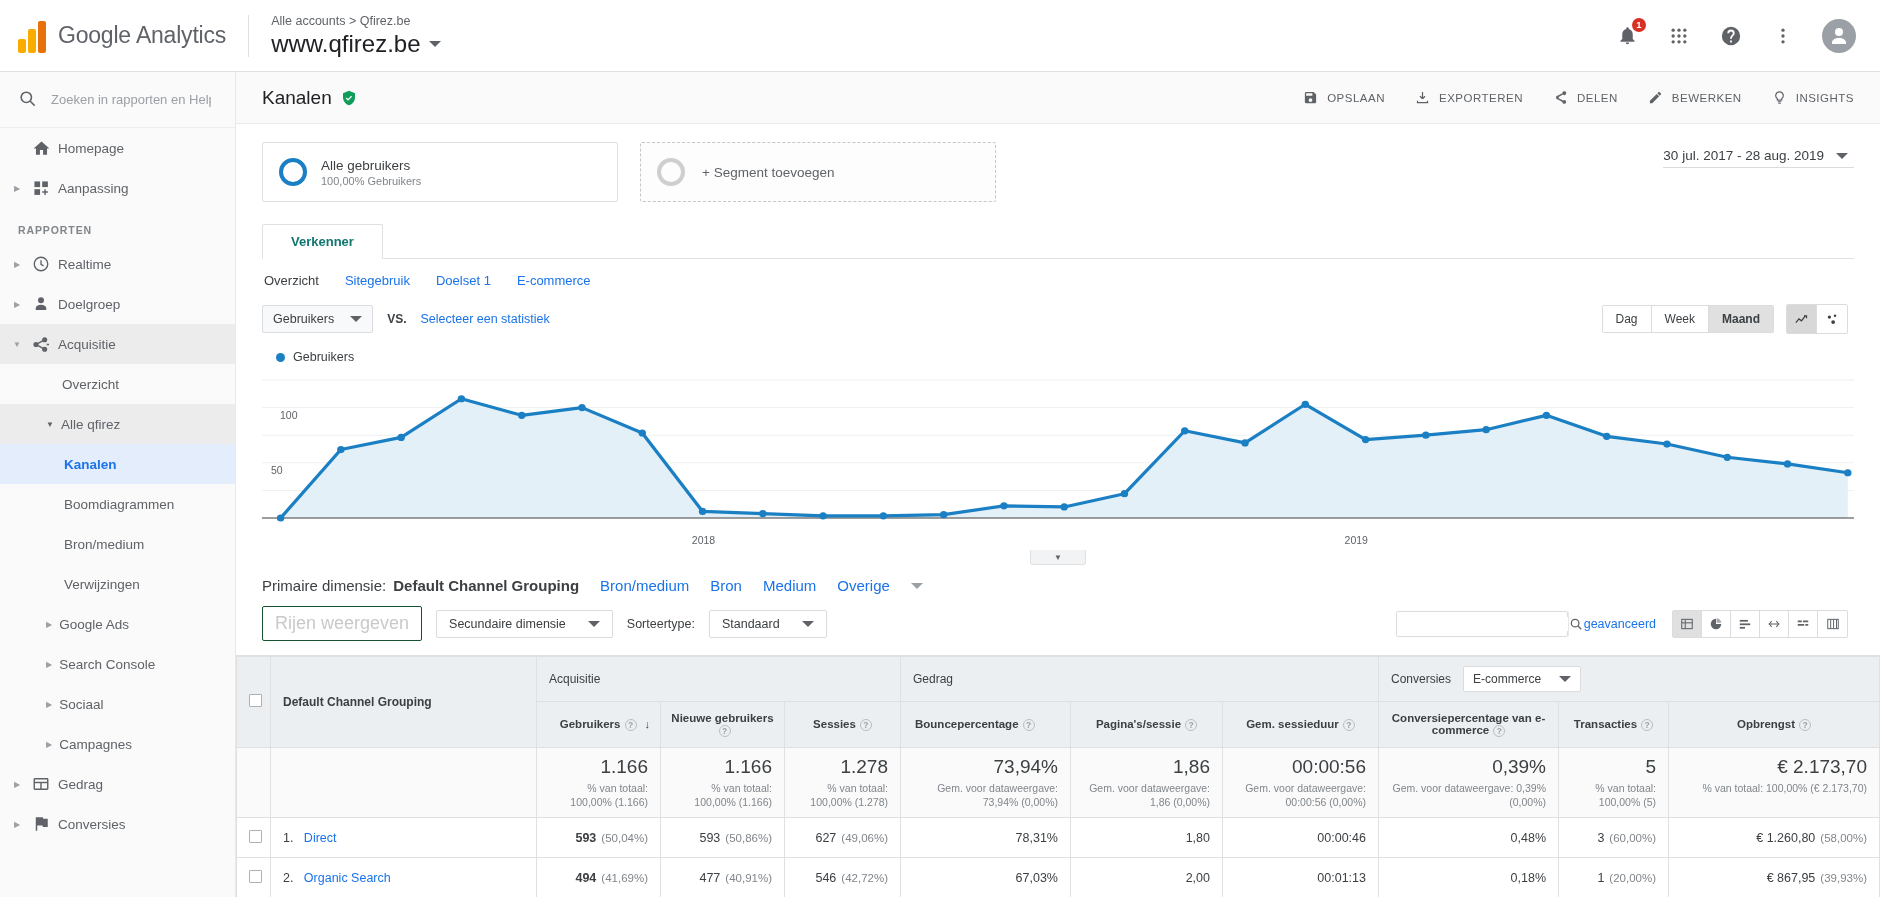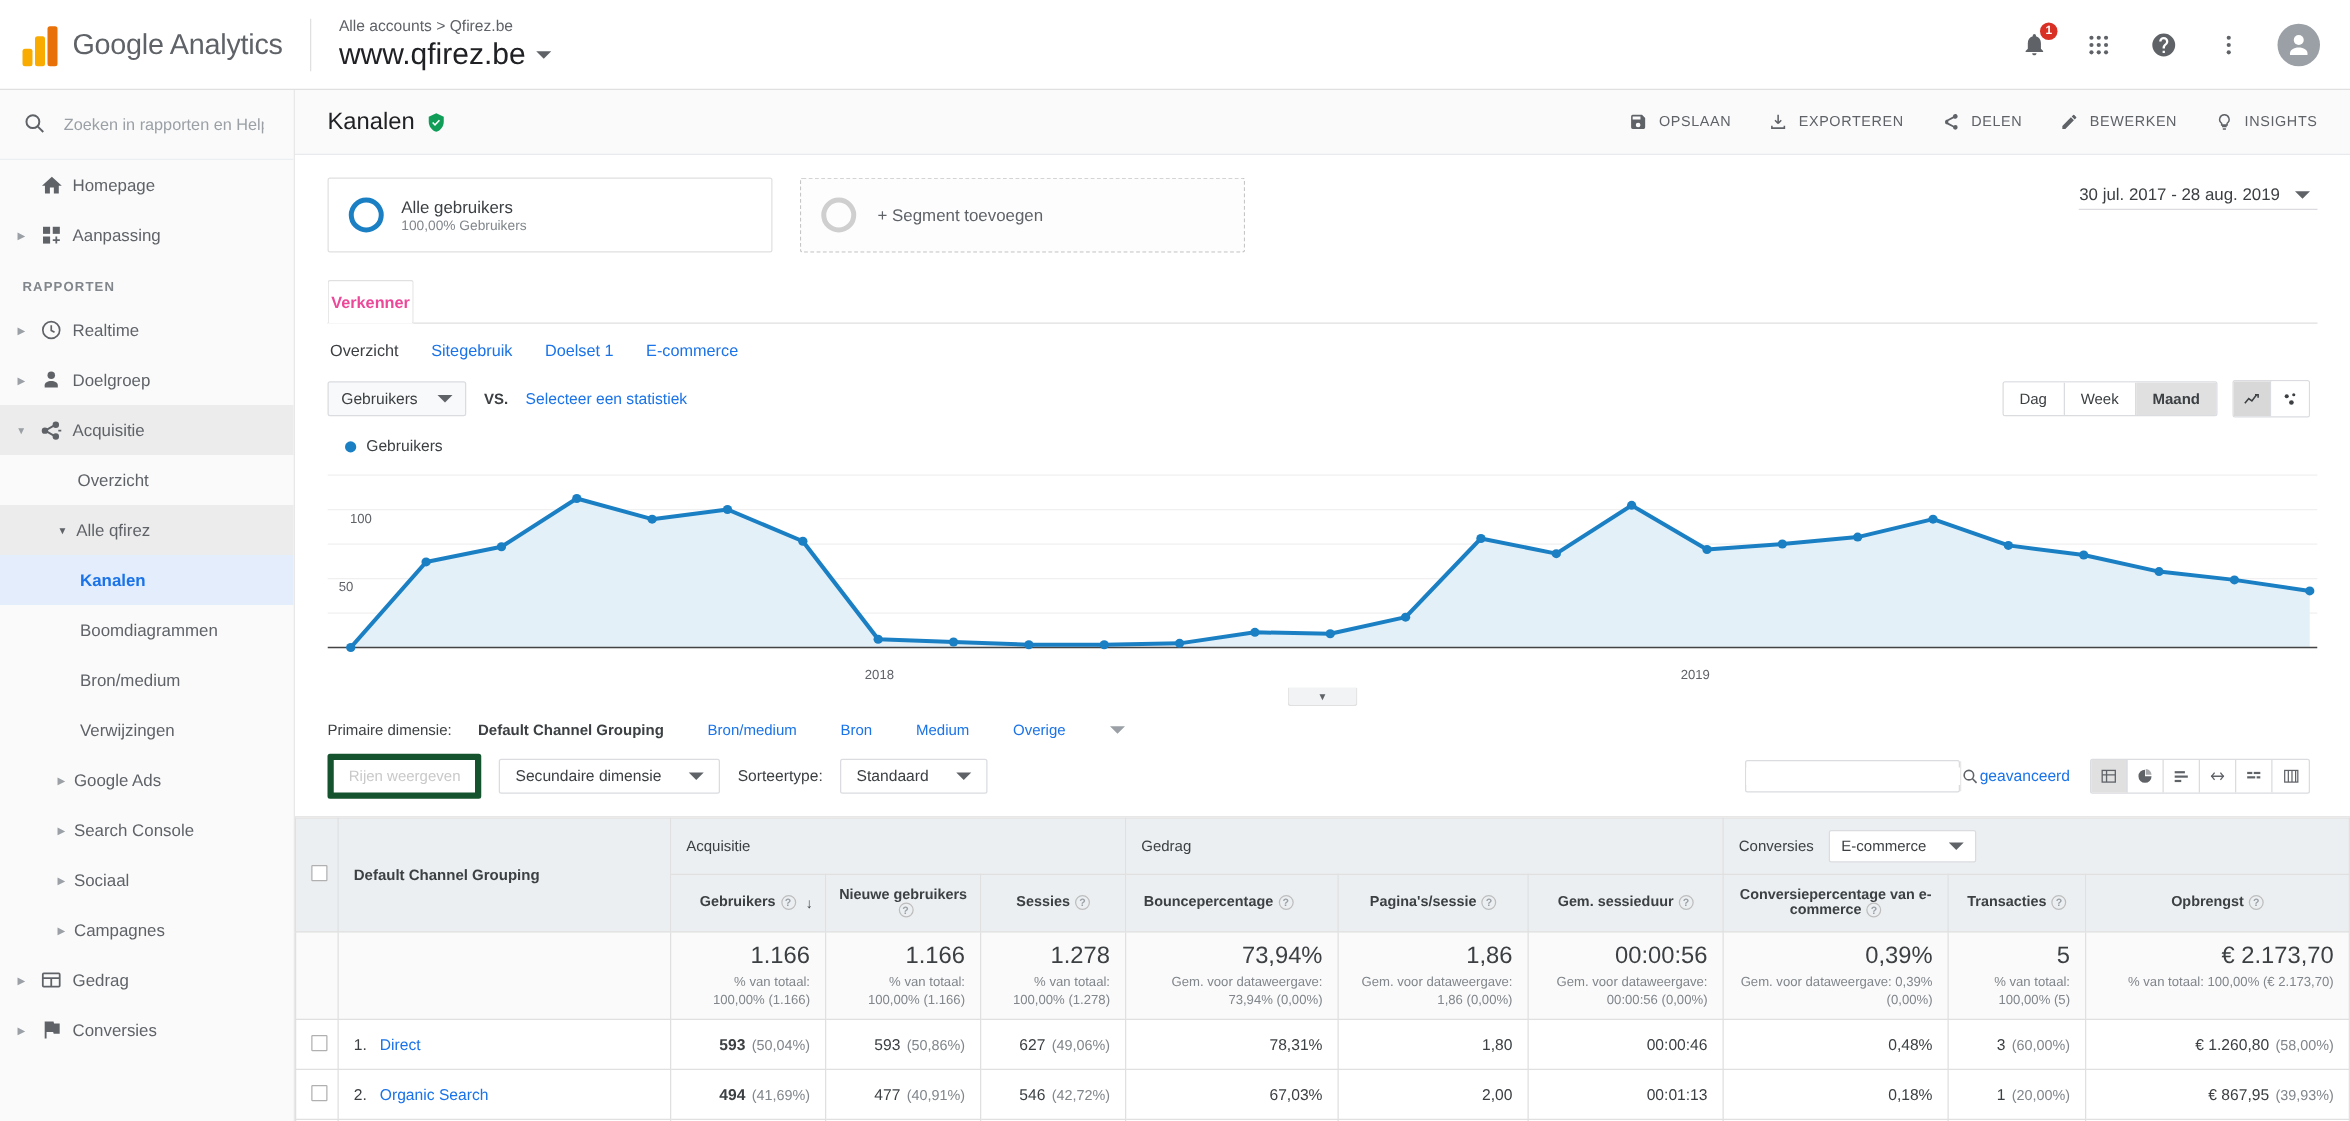--- a/index.html
+++ b/index.html
@@ -87,21 +87,21 @@
   .ring { width:28px;height:28px;border-radius:50%;border:4px solid #1b7fc4; flex:0 0 28px;}
   .ring.grey { border-color:#cfcfcf; }
   .seg-t { font-size:13.5px;color:#3c4043; }
   .seg-s { font-size:11px;color:#80868b; margin-top:2px;}
   .seg-add { font-size:13.5px; color:#5f6368; }
   .date-range { margin-left:auto; display:flex; align-items:center; gap:12px; padding-top:6px; padding-right:6px;
     font-size:13.5px; color:#3c4043; border-bottom:1px solid #dadce0; padding-bottom:4px;}
 
   
   .tabs-wrap { margin:22px 26px 0 26px; border-bottom:1px solid #e0e0e0; display:flex; }
-  .tab { padding:9px 2px; font-size:13px; color:#ec4899; font-weight:600;
+  .tab { padding:9px 28px; font-size:13px; color:#0f766e; font-weight:600;
          border:1px solid #e0e0e0; border-bottom:1px solid #fff; border-radius:2px 2px 0 0; background:#fff; margin-bottom:-1px; cursor:pointer;}
   .subtabs { display:flex; gap:26px; padding:14px 26px 0 28px; font-size:13px; }
   .subtab { color:#1a73e8; cursor:pointer; }
   .subtab.sel { color:#3c4043; }
 
   
   .chart-ctl { display:flex; align-items:center; gap:14px; padding:16px 26px 0 26px; }
   .mini-sel {
     border:1px solid #dadce0; border-radius:2px; background:#f8f9fa; font-size:12.5px; color:#3c4043;
     padding:6px 10px; display:flex; align-items:center; gap:16px; cursor:pointer;
@@ -124,28 +124,28 @@
   .chart-box svg { display:block; width:100%; height:160px; }
   .ylab { position:absolute; font-size:10.5px; color:#5f6368; }
   .xyear { position:absolute; font-size:10.5px; color:#5f6368; bottom:-18px;}
   .collapse-tab {
     width:56px; height:15px; background:#f1f3f4; border:1px solid #e0e0e0; border-top:none;
     border-radius:0 0 3px 3px; margin:22px auto 0 auto; display:flex; align-items:center;justify-content:center;
     font-size:8px;color:#5f6368; cursor:pointer;
   }
 
   
-  .dim-row { padding:12px 26px 0 26px; font-size:12px; display:flex; align-items:center; gap:21px;}
+  .dim-row { padding:12px 26px 0 26px; font-size:15px; display:flex; align-items:center; gap:7px;}
   .dim-lbl { color:#3c4043; }
   .dim-sel { font-weight:bold; color:#3c4043; margin-right:14px;}
   .dim-link { color:#1a73e8; margin-right:14px; cursor:pointer;}
 
   
   .tbl-ctl { display:flex; align-items:center; gap:14px; padding:12px 26px 0 26px; }
-  .ghost-btn { border:5px solid #14532d; border-radius:2px; padding:6px 12px; font-size:12px; color:#c9c9c9; background:#fff;}
+  .ghost-btn { border:1px solid #14532d; border-radius:2px; padding:6px 12px; font-size:18px; color:#c9c9c9; background:#fff;}
   .sel-btn { border:1px solid #dadce0; border-radius:2px; padding:6px 12px; font-size:12.5px; color:#3c4043; background:#fff; display:flex; align-items:center; gap:22px; cursor:pointer;}
   .sort-lbl { font-size:12.5px; color:#3c4043; }
   .tbl-ctl-right { margin-left:auto; display:flex; align-items:center; gap:16px; padding-right:6px;}
   .tsearch { border:1px solid #dadce0; border-radius:2px; height:26px; width:172px; display:flex; align-items:center; background:#fff;}
   .tsearch input { border:none;outline:none;flex:1;font-size:12px;padding:0 8px; font-family:inherit;}
   .tsearch .sbtn { width:28px;height:24px;display:flex;align-items:center;justify-content:center;border-left:1px solid #e8e8e8;cursor:pointer;}
   .viewbtns { display:flex; border:1px solid #dadce0; border-radius:2px; }
   .vb { width:29px;height:26px;display:flex;align-items:center;justify-content:center;border-right:1px solid #dadce0;cursor:pointer;color:#5f6368;}
   .vb:last-child{border-right:none;}
   .vb.on { background:#e0e0e0;}

